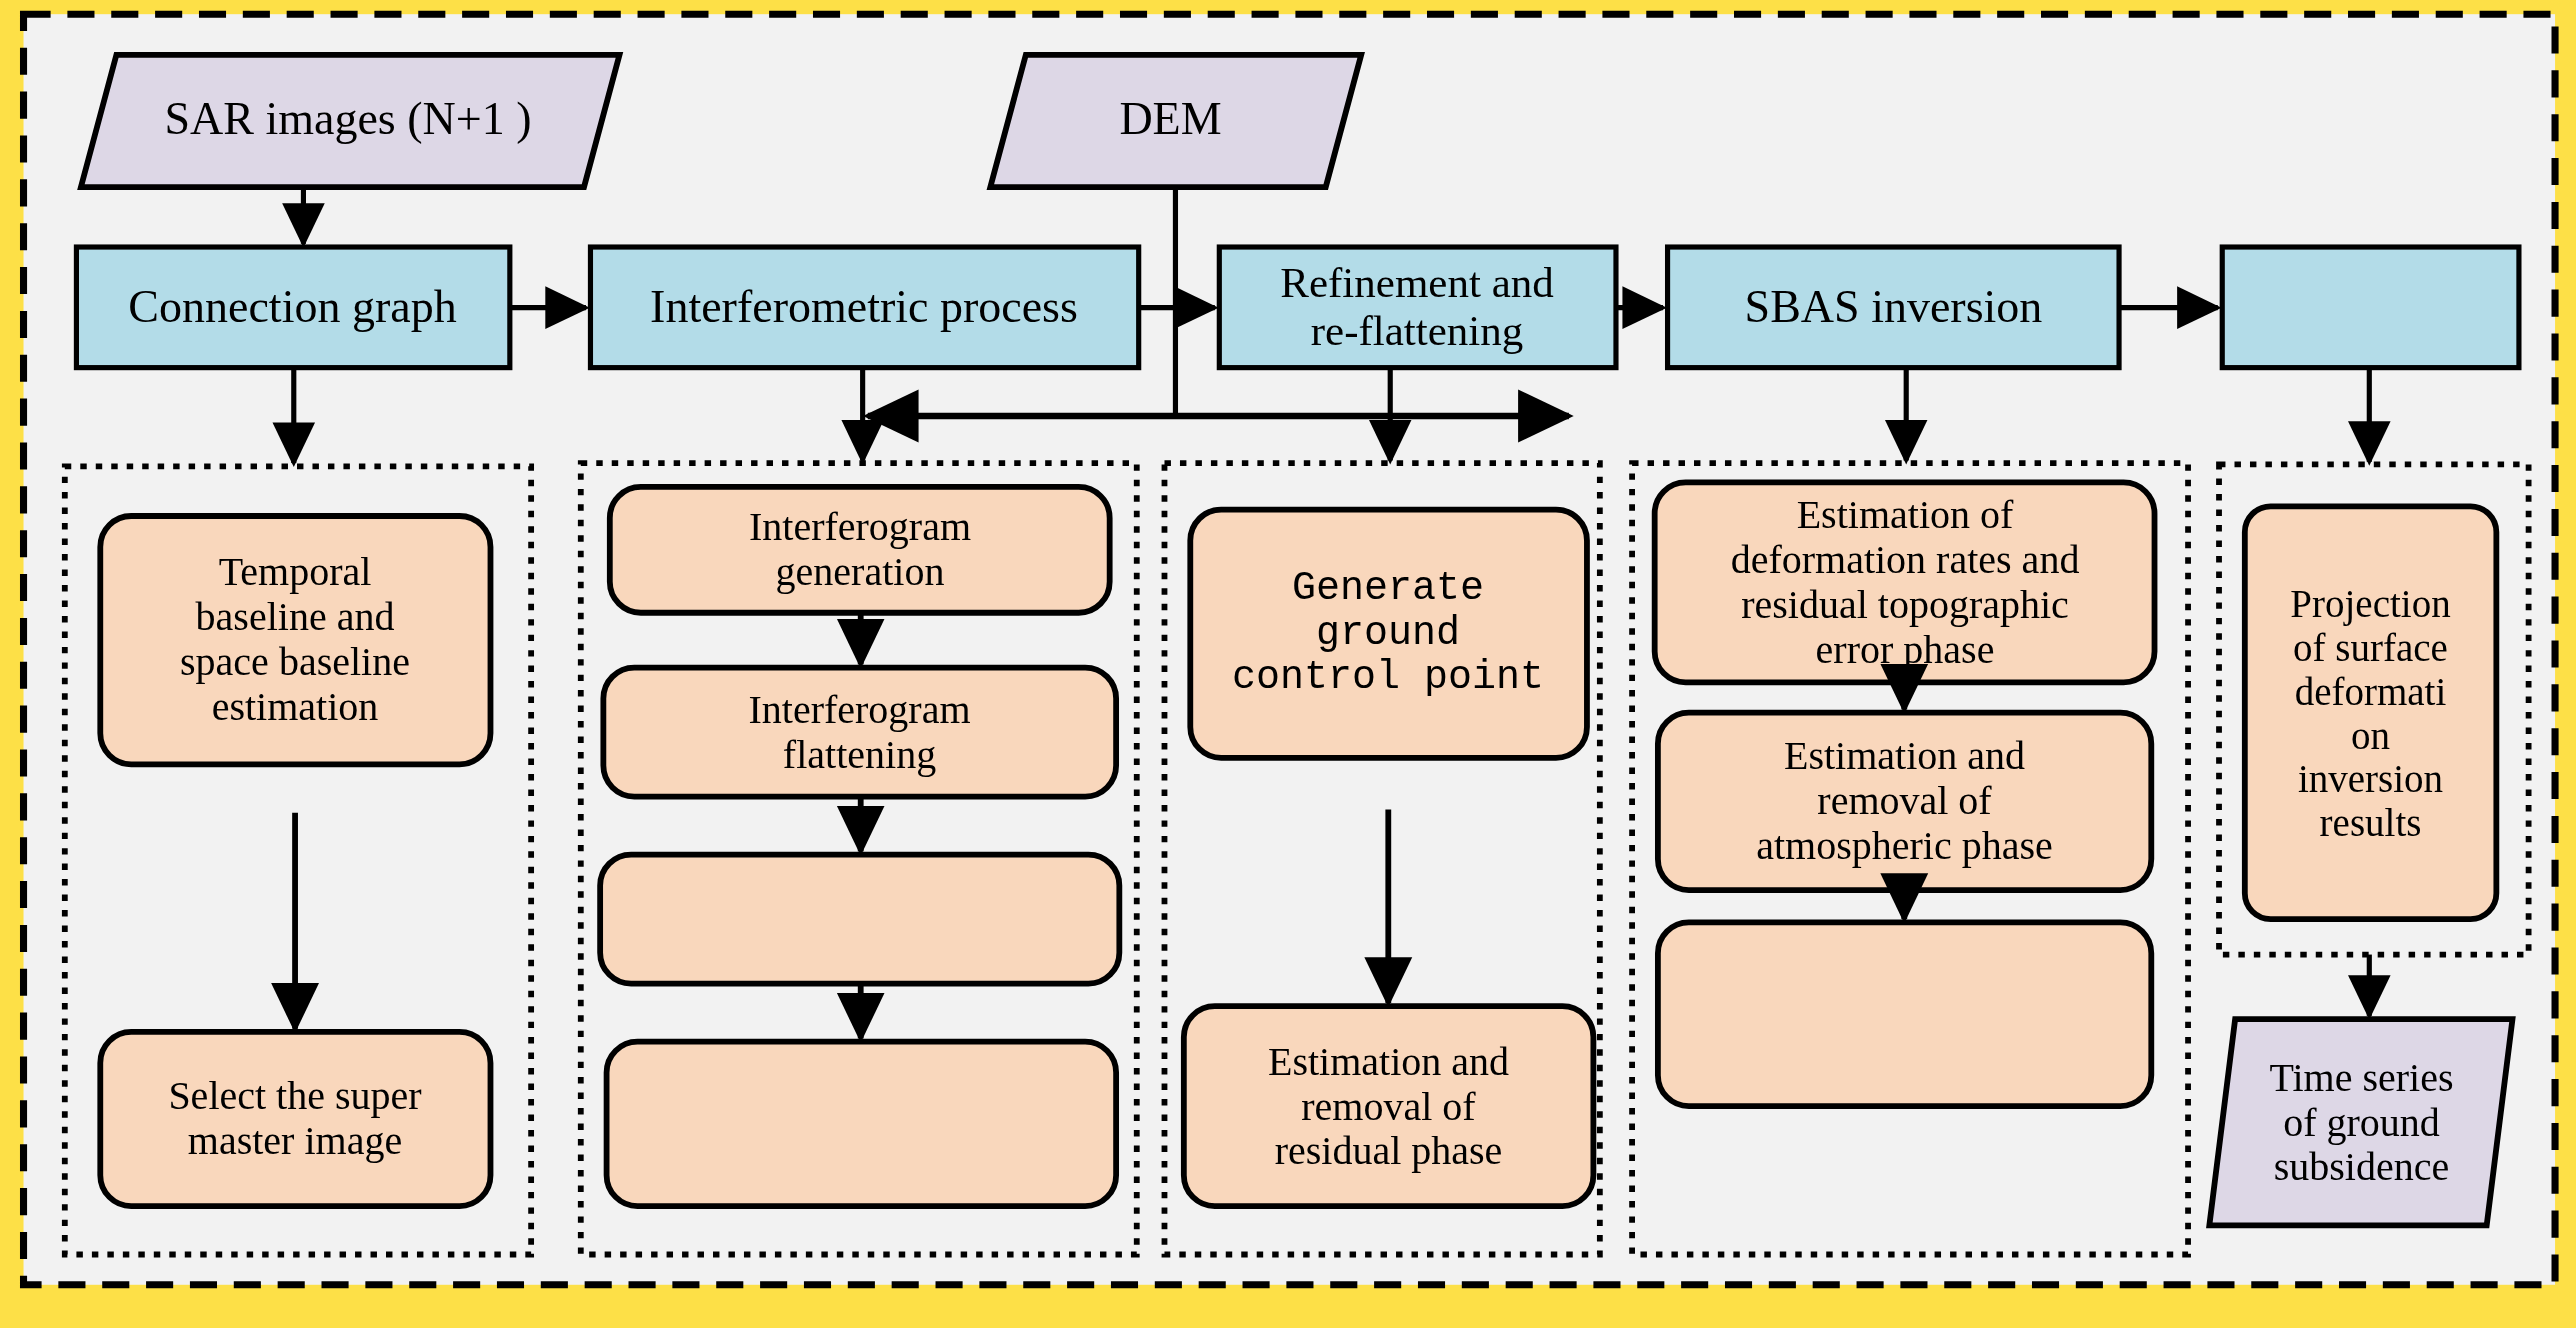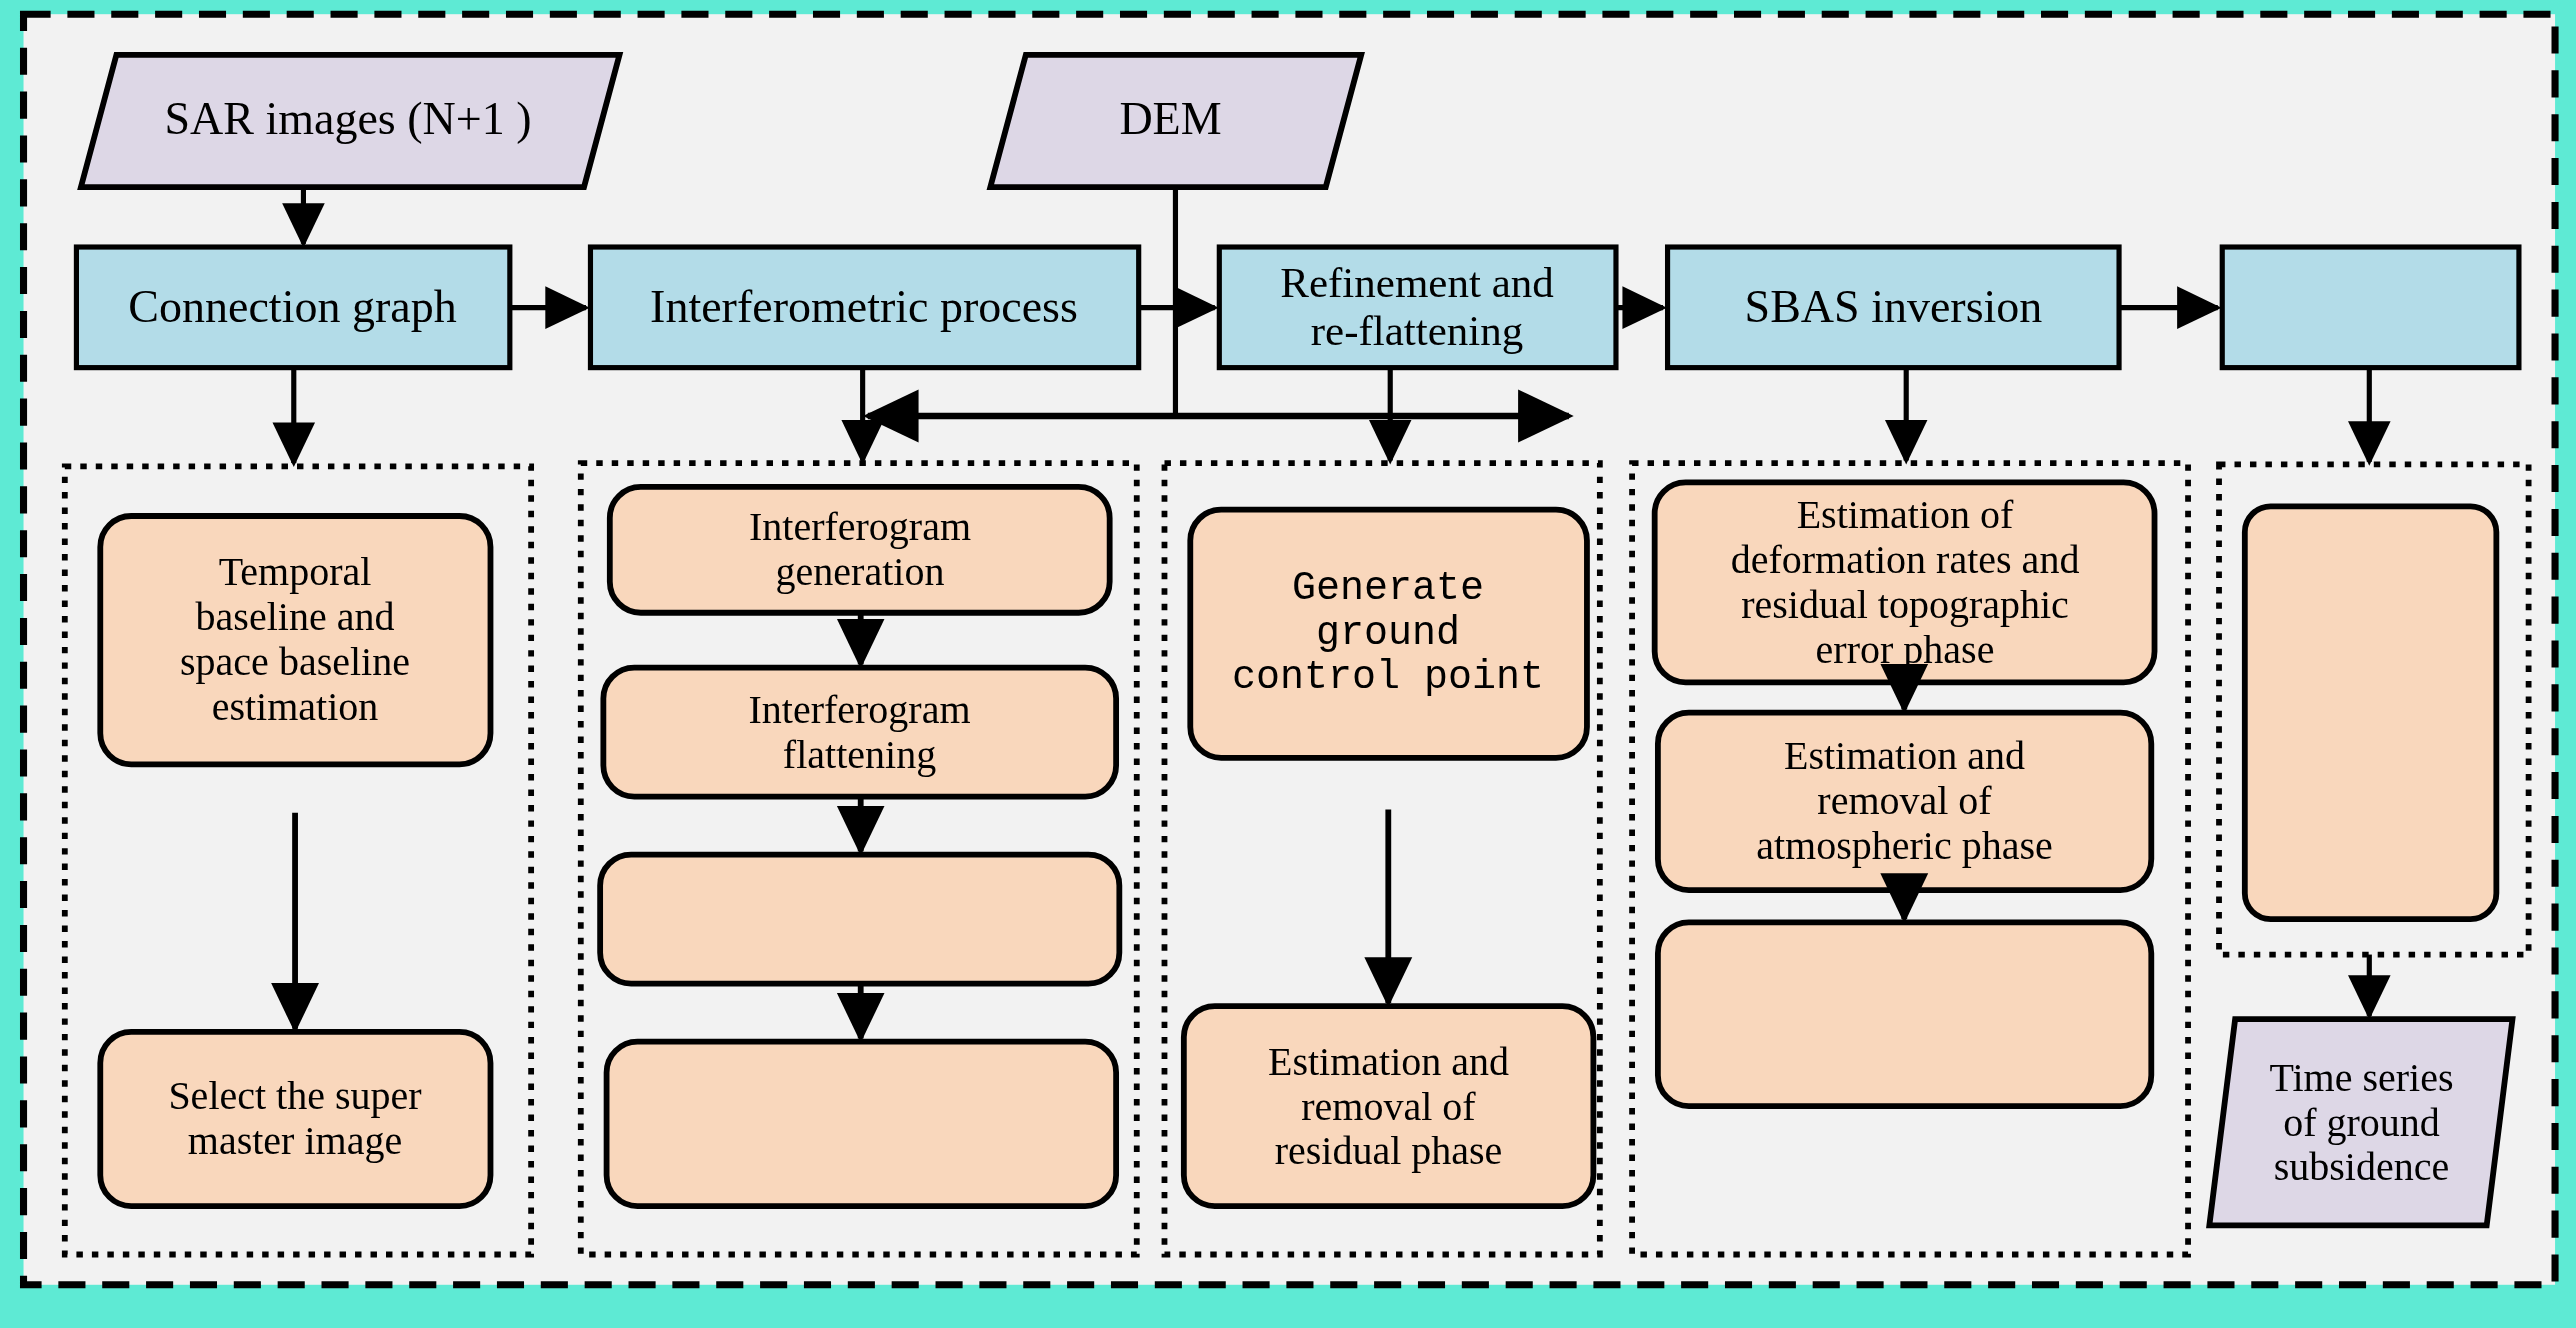--- a/index.html
+++ b/index.html
@@ -1,17 +1,17 @@
 <!DOCTYPE html>
 <html style="font-size:10.3px"><head>
 <meta charset="utf-8">
 <style>
   html,body{margin:0;padding:0;background:#ffffff;}
   body{font-family:"Liberation Serif", serif;}
-  #stage{position:relative;width:2576px;height:1328px;background:#5eead4;overflow:hidden;}
+  #stage{position:relative;width:2576px;height:1328px;background:#fde047;overflow:hidden;}
   #canvas{position:absolute;left:0;top:0;width:2576px;height:1328px;}
   .node-label{
     position:absolute;
     display:flex;align-items:center;justify-content:center;
     text-align:center;
     font-family:"Liberation Serif", serif;
     color:#000000;
     line-height:1.12;
     white-space:pre-line;
     pointer-events:none;
@@ -137,19 +137,25 @@
 residual phase</div>
 
   <div class="node-label" style="left:1660px;top:488px;width:490px;height:190px;font-size:40px;">Estimation of
 deformation rates and
 residual topographic
 error phase</div>
   <div class="node-label" style="left:1663px;top:718px;width:483px;height:167px;font-size:40px;">Estimation and
 removal of
 atmospheric phase</div>
 
+  <div class="node-label" style="left:2250px;top:512px;width:241px;height:403px;font-size:39px;">Projection
+of surface
+deformati
+on
+inversion
+results</div>
 
   <div class="node-label" style="left:2229px;top:1026px;width:265px;height:194px;font-size:40px;">Time series
 of ground
 subsidence</div>
 
 </div>
 
 
 </body></html>

